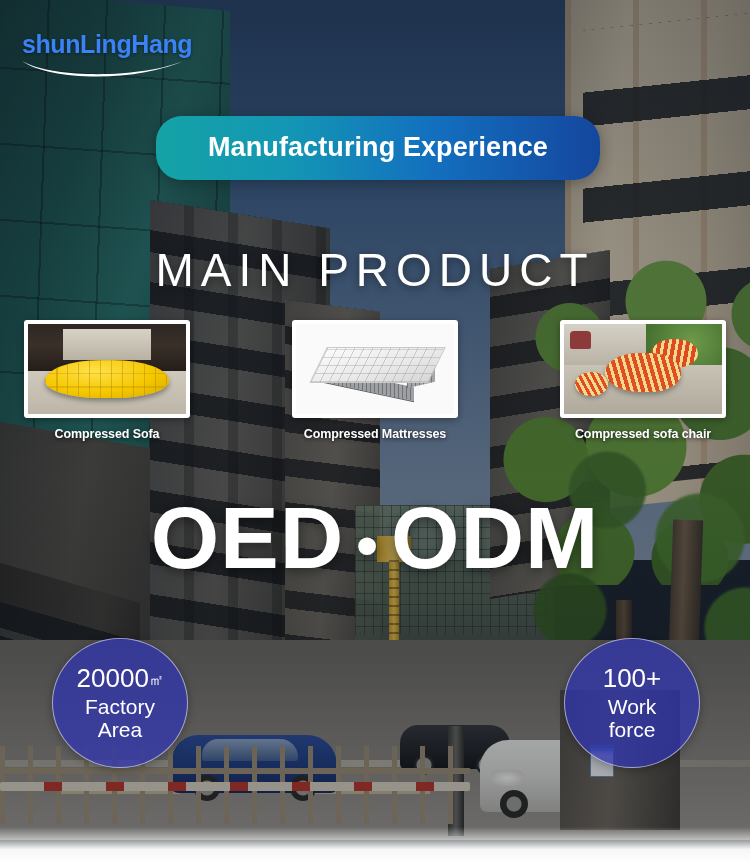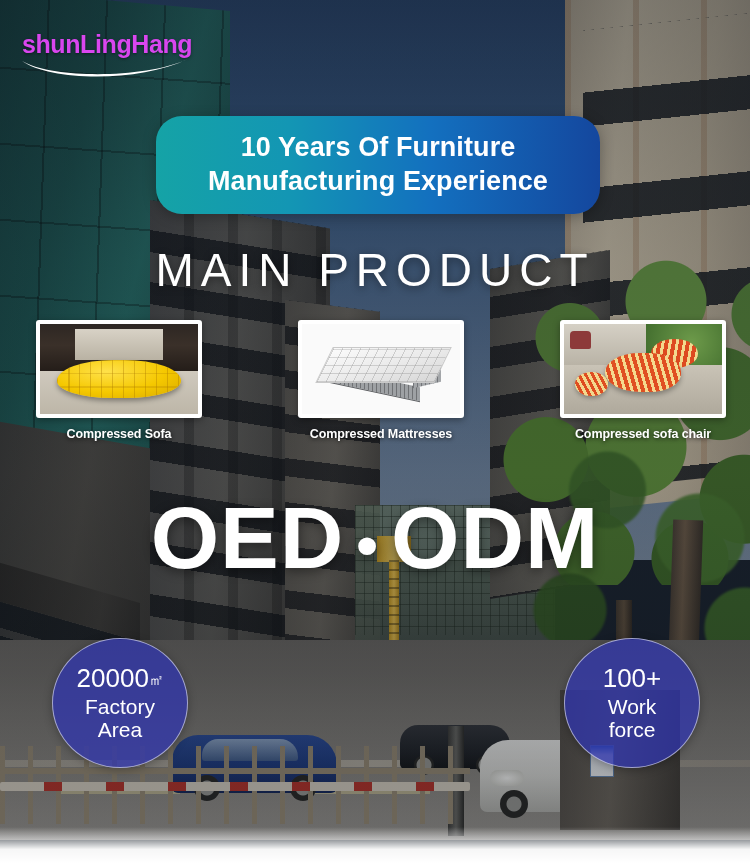--- a/index.html
+++ b/index.html
@@ -261,21 +261,21 @@
     position:absolute;left:0;bottom:0;width:750px;height:36px;
     background:linear-gradient(180deg,rgba(255,255,255,0) 0%,rgba(255,255,255,.96) 62%,#fff 100%);
   }
 
   
   .fg{position:absolute;inset:0;}
 
   
   .logo{
     position:absolute;left:22px;top:32px;width:185px;
-    color:#d946ef;
+    color:#3b82f6;
   }
   .logo-word{
     font-size:25px;font-weight:700;letter-spacing:-.4px;
     line-height:1;white-space:nowrap;
     text-shadow:0 1px 3px rgba(0,0,0,.45);
   }
   .logo-swoosh{
     position:absolute;left:-2px;top:25px;width:172px;height:26px;
     overflow:hidden;pointer-events:none;
   }
@@ -301,21 +301,21 @@
     position:absolute;left:0;top:243px;width:750px;text-align:center;
     color:#fff;font-size:46px;font-weight:300;letter-spacing:7px;
     text-shadow:0 2px 8px rgba(0,0,0,.45);
   }
 
   
   .products{
     position:absolute;left:24px;top:320px;width:702px;
     display:flex;justify-content:space-between;
   }
-  .pcard{width:166px;margin-left:12px;}
+  .pcard{width:166px;}
   .pthumb{
     width:166px;height:98px;box-sizing:border-box;
     background:#fff;border:4px solid #fff;border-radius:3px;
     overflow:hidden;position:relative;
     box-shadow:0 2px 7px rgba(0,0,0,.35);
   }
   .pthumb .scene{position:absolute;inset:0;}
   .plabel{
     margin-top:9px;text-align:center;color:#fff;
     font-size:12.5px;font-weight:700;letter-spacing:-.1px;white-space:nowrap;
@@ -500,21 +500,20 @@
     <div class="logo">
       <div class="logo-word">shunLingHang</div>
       <div class="logo-swoosh">
         <svg width="172" height="26" viewBox="0 0 172 26" xmlns="http://www.w3.org/2000/svg">
           <path d="M2 4 C 30 24, 118 26, 168 2 C 124 22, 36 21, 6 6 Z" fill="#ffffff"></path>
         </svg>
       </div>
     </div>
 
     <div class="headline">
-      <div class="headline-line">10 Years Of Furniture</div>
       <div class="headline-line">Manufacturing Experience</div>
     </div>
 
     <div class="main-title">MAIN PRODUCT</div>
 
     <div class="products">
 
       <div class="pcard">
         <div class="pthumb">
           <div class="scene">

